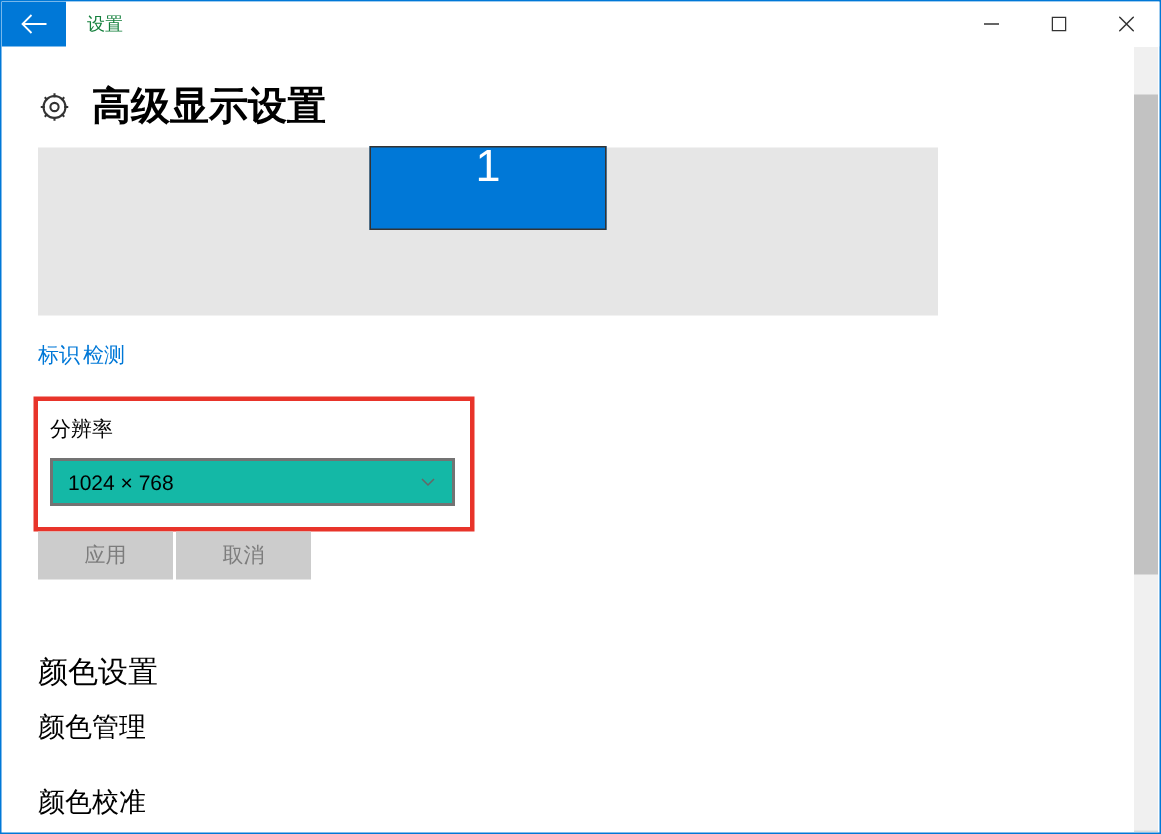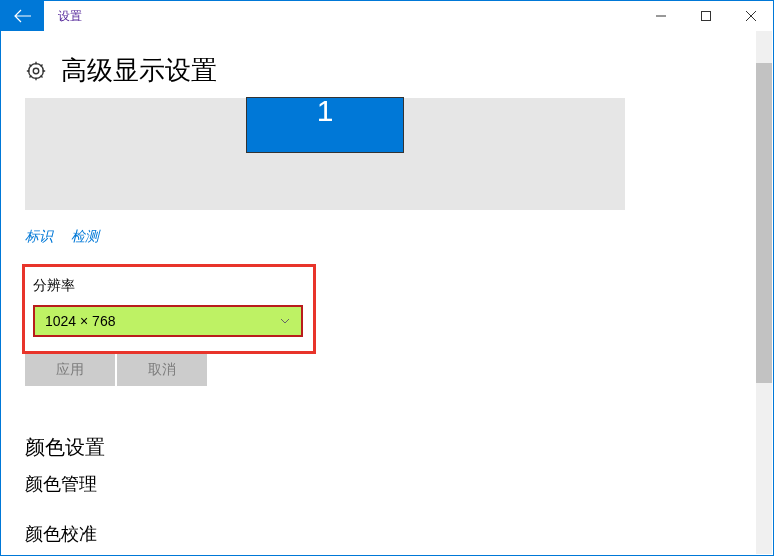--- a/index.html
+++ b/index.html
@@ -27,21 +27,21 @@
       height: 30px;
       background: #0078d7;
       display: flex;
       align-items: center;
       justify-content: center;
       cursor: pointer;
     }
     .back-btn svg { stroke: #fff; }
     .titlebar-title {
       font-size: 12px;
-      color: #4c1d95;
+      color: #15803d;
       padding-left: 14px;
       flex: 1;
     }
     .win-controls {
       display: flex;
       height: 30px;
     }
     .win-btn {
       width: 45px;
       height: 30px;
@@ -65,21 +65,21 @@
     }
     .gear-icon {
       width: 22px;
       height: 22px;
       display: flex;
       align-items: center;
       justify-content: center;
     }
     .page-title {
       font-size: 26px;
-      font-weight: 400;
+      font-weight: 700;
       color: #000;
     }
     .display-area {
       width: 600px;
       height: 112px;
       background: #e6e6e6;
       position: relative;
       display: flex;
       justify-content: center;
       align-items: flex-start;
@@ -96,24 +96,23 @@
       margin-top: -1px;
     }
     .monitor-num {
       color: #fff;
       font-size: 30px;
       font-weight: 300;
       margin-top: -28px;
     }
     .link-row {
       display: flex;
-      gap: 18px;
+      gap: 2px;
       margin-top: 18px;
       margin-bottom: 18px;
-      font-style: italic;
     }
     .link {
       color: #0078d7;
       font-size: 14px;
       cursor: pointer;
     }
     .highlight-box {
       border: 3px solid #e8342a;
       padding: 10px 10px 14px 8px;
       width: 294px;
@@ -121,27 +120,27 @@
     }
     .field-label {
       font-size: 14px;
       color: #000;
       margin-bottom: 10px;
       display: block;
     }
     .dropdown {
       width: 270px;
       height: 32px;
-      border: 2px solid #b91c1c;
+      border: 2px solid #737373;
       display: flex;
       align-items: center;
       justify-content: space-between;
       padding: 0 10px;
       cursor: pointer;
-      background: #bef264;
+      background: #14b8a6;
     }
     .dropdown-value {
       font-size: 14px;
       color: #000;
     }
     .chevron {
       width: 12px;
       height: 12px;
     }
     .button-row {

